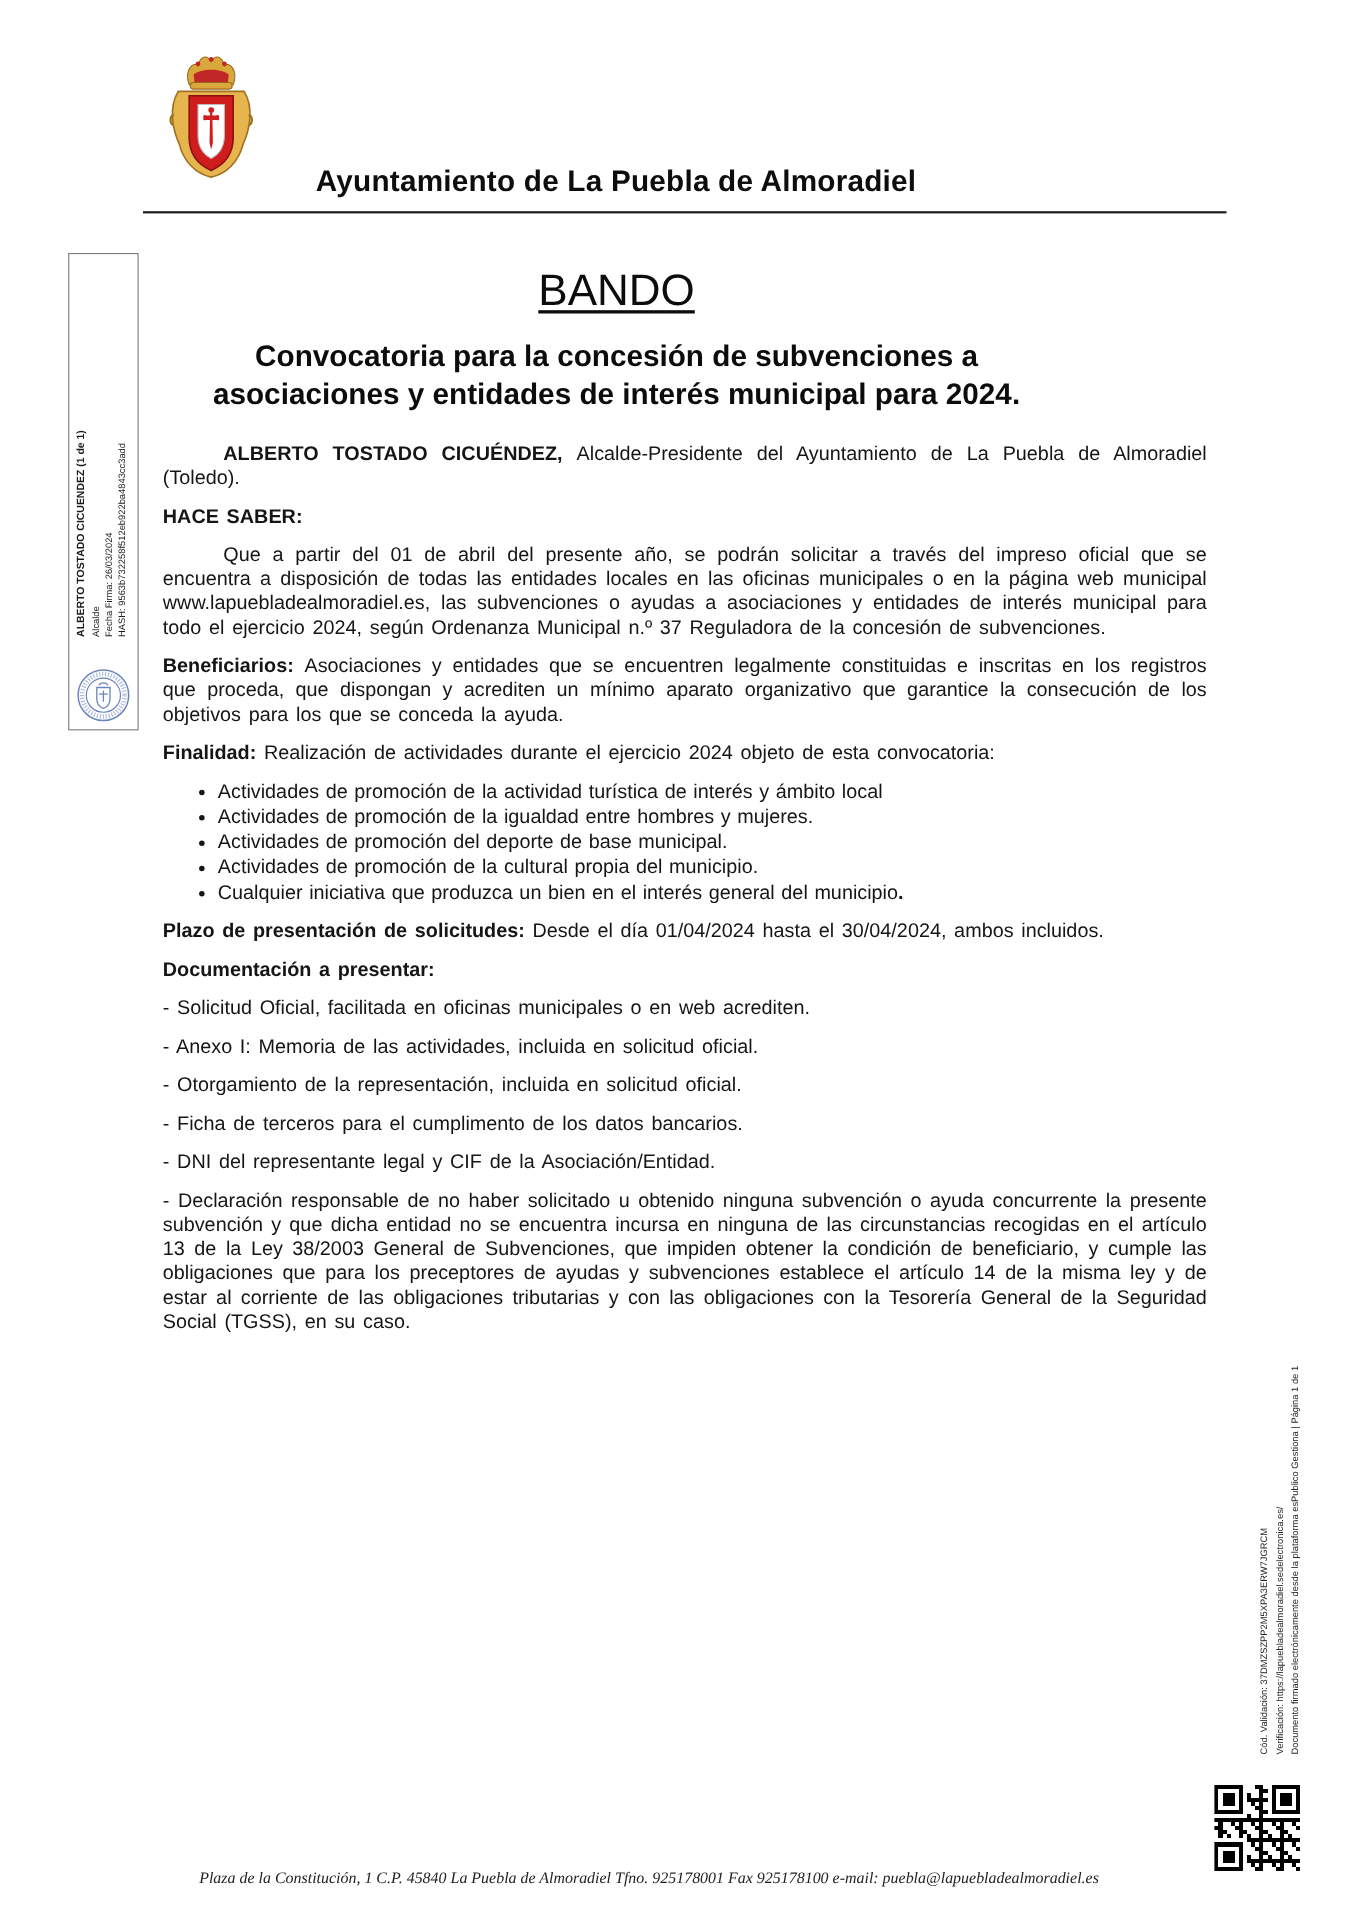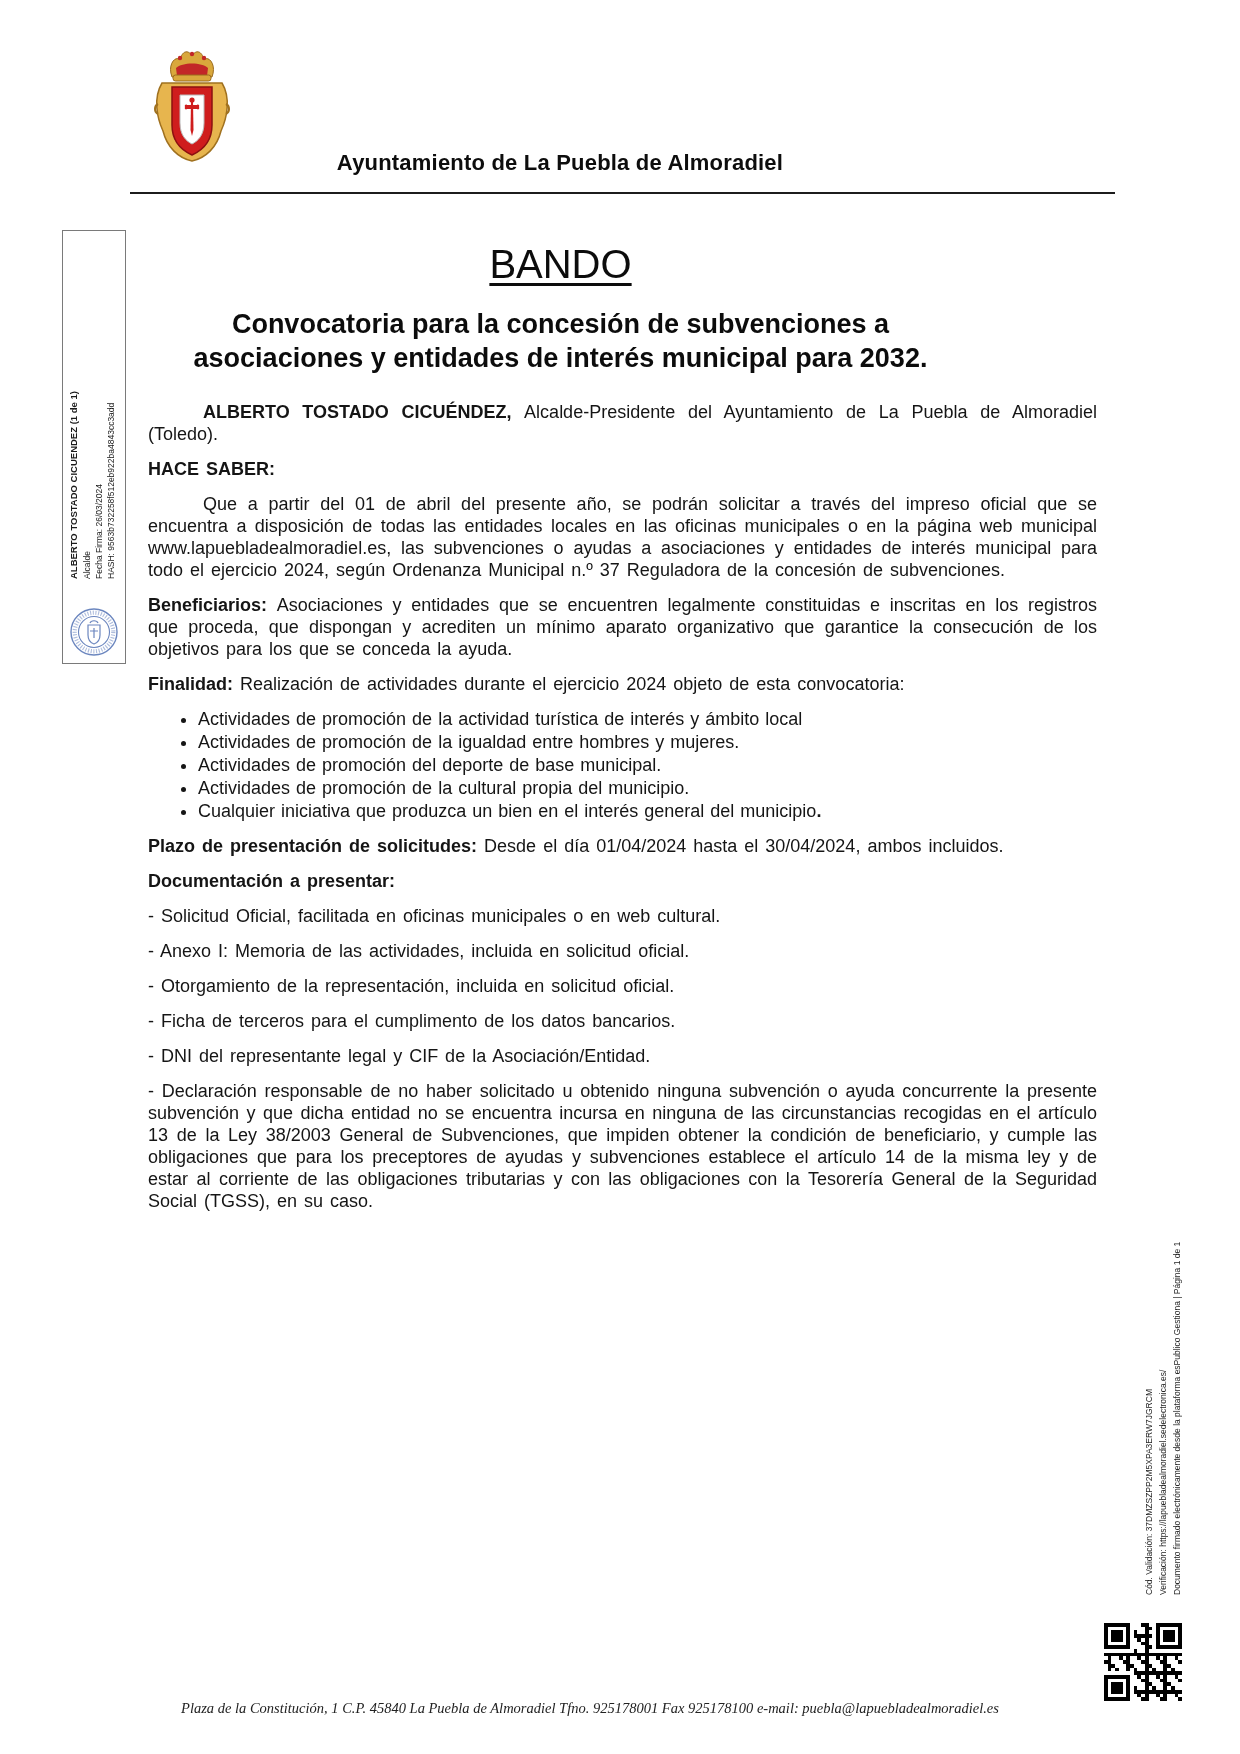--- a/index.html
+++ b/index.html
@@ -5,21 +5,21 @@
   html,body{margin:0;padding:0;background:#e8e8e8;}
   .page{
     position:relative;width:1240px;height:1754px;background:#ffffff;
     font-family:"Liberation Sans","DejaVu Sans",sans-serif;color:#151515;
     margin:0 auto;overflow:hidden;
   }
   
   .crest{position:absolute;left:148px;top:46px;width:88px;height:118px;}
   .header-title{
     position:absolute;left:140px;top:150px;width:840px;text-align:center;
-    font-size:22px;font-weight:bold;letter-spacing:.2px;color:#0d0d0d;
+    font-size:27px;font-weight:bold;letter-spacing:.2px;color:#0d0d0d;
   }
   .header-rule{position:absolute;left:130px;top:192px;width:985px;height:2px;background:#1c1c1c;}
   
   .sig-box{position:absolute;left:62px;top:230px;width:62px;height:432px;border:1.5px solid #7a7a7a;background:#fff;}
   .sig-text{
     position:absolute;left:4px;top:10px;width:52px;height:338px;
     writing-mode:vertical-rl;transform:rotate(180deg);
     color:#1b1b1b;white-space:nowrap;
   }
   .sig-line1{font-size:9.5px;font-weight:bold;line-height:14px;}
@@ -93,37 +93,37 @@
       <circle cx="26" cy="26" r="15.5" fill="none" stroke="#5b79b8" stroke-width="1.1"></circle>
       <circle cx="26" cy="26" r="19.3" fill="none" stroke="#5b79b8" stroke-width="4.2" stroke-dasharray="1.1 1.6" opacity=".55"></circle>
       <path d="M20 19 h12 v10 c0 5 -3 8 -6 9 c-3 -1 -6 -4 -6 -9 Z" fill="none" stroke="#5b79b8" stroke-width="1.2"></path>
       <path d="M22 17 c1 -3 7 -3 8 0" fill="none" stroke="#5b79b8" stroke-width="1.2"></path>
       <path d="M26 22 v10 M22 25 h8" stroke="#5b79b8" stroke-width="1.2"></path>
     </svg>
   </div>
 
   <div class="doc">
     <div class="bando-title">BANDO</div>
-    <div class="bando-subtitle">Convocatoria para la concesión de subvenciones a asociaciones y entidades de interés municipal para 2032.</div>
+    <div class="bando-subtitle">Convocatoria para la concesión de subvenciones a asociaciones y entidades de interés municipal para 2024.</div>
     <div>
         <p class="indent"><span class="b">ALBERTO TOSTADO CICUÉNDEZ, </span><span>Alcalde-Presidente del Ayuntamiento de La Puebla de Almoradiel (Toledo).</span></p>
         <p><span class="b">HACE SABER:</span></p>
         <p class="indent"><span>Que a partir del 01 de abril del presente año, se podrán solicitar a través del impreso oficial que se encuentra a disposición de todas las entidades locales en las oficinas municipales o en la página web municipal www.lapuebladealmoradiel.es, las subvenciones o ayudas a asociaciones y entidades de interés municipal para todo el ejercicio 2024, según Ordenanza Municipal n.º 37 Reguladora de la concesión de subvenciones.</span></p>
         <p><span class="b">Beneficiarios: </span><span>Asociaciones y entidades que se encuentren legalmente constituidas e inscritas en los registros que proceda, que dispongan y acrediten un mínimo aparato organizativo que garantice la consecución de los objetivos para los que se conceda la ayuda.</span></p>
         <p><span class="b">Finalidad: </span><span>Realización de actividades durante el ejercicio 2024 objeto de esta convocatoria:</span></p>
         <ul>
           <li><span>Actividades de promoción de la actividad turística de interés y ámbito local</span></li>
           <li><span>Actividades de promoción de la igualdad entre hombres y mujeres.</span></li>
           <li><span>Actividades de promoción del deporte de base municipal.</span></li>
           <li><span>Actividades de promoción de la cultural propia del municipio.</span></li>
           <li><span>Cualquier iniciativa que produzca un bien en el interés general del municipio</span><span class="b">.</span></li>
         </ul>
         <p><span class="b">Plazo de presentación de solicitudes: </span><span>Desde el día 01/04/2024 hasta el 30/04/2024, ambos incluidos.</span></p>
         <p><span class="b">Documentación a presentar:</span></p>
-        <p><span>- Solicitud Oficial, facilitada en oficinas municipales o en web cultural.</span></p>
+        <p><span>- Solicitud Oficial, facilitada en oficinas municipales o en web acrediten.</span></p>
         <p><span>- Anexo I: Memoria de las actividades, incluida en solicitud oficial.</span></p>
         <p><span>- Otorgamiento de la representación, incluida en solicitud oficial.</span></p>
         <p><span>- Ficha de terceros para el cumplimento de los datos bancarios.</span></p>
         <p><span>- DNI del representante legal y CIF de la Asociación/Entidad.</span></p>
         <p><span>- Declaración responsable de no haber solicitado u obtenido ninguna subvención o ayuda concurrente la presente subvención y que dicha entidad no se encuentra incursa en ninguna de las circunstancias recogidas en el artículo 13 de la Ley 38/2003 General de Subvenciones, que impiden obtener la condición de beneficiario, y cumple las obligaciones que para los preceptores de ayudas y subvenciones establece el artículo 14 de la misma ley y de estar al corriente de las obligaciones tributarias y con las obligaciones con la Tesorería General de la Seguridad Social (TGSS), en su caso.</span></p>
       </div>
   </div>
 
 
   <div class="footer">Plaza de la Constitución, 1 C.P. 45840 La Puebla de Almoradiel Tfno. 925178001 Fax 925178100 e-mail: puebla@lapuebladealmoradiel.es</div>

